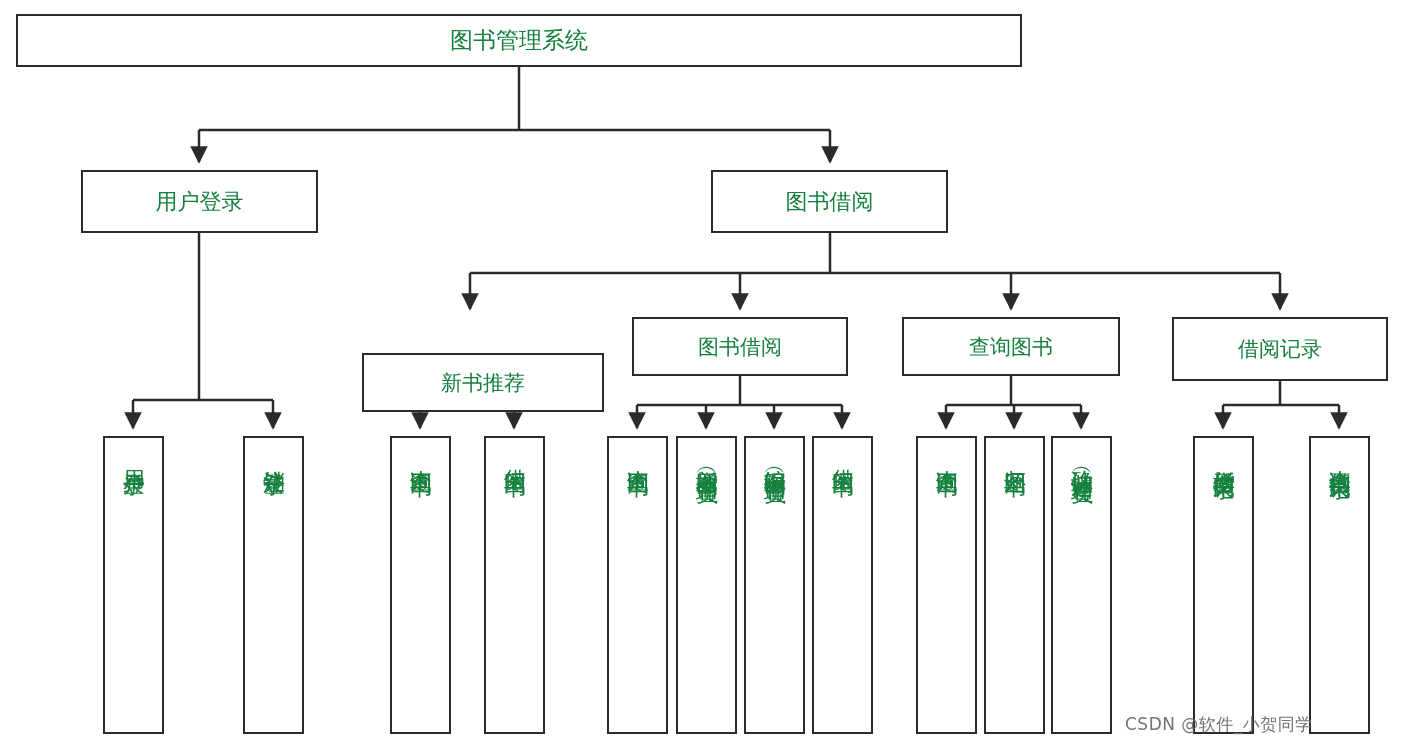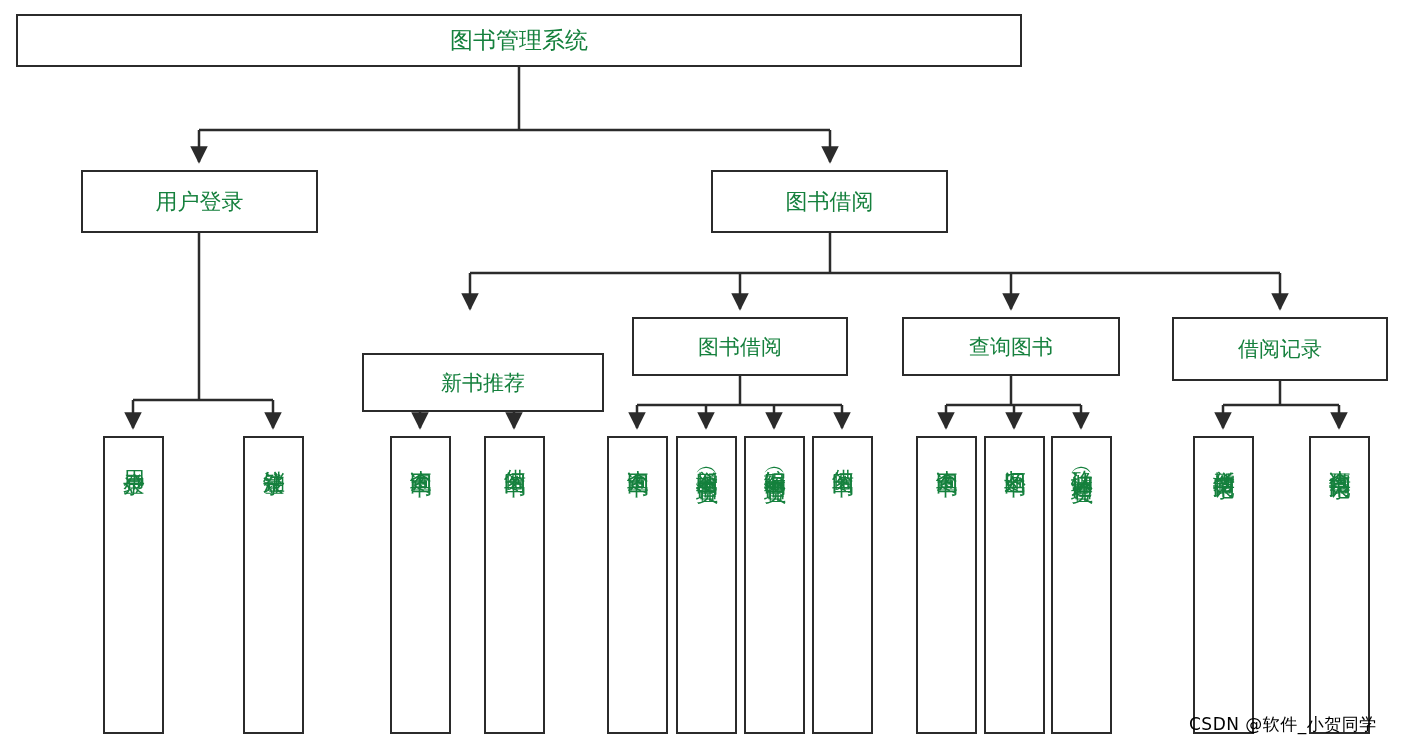--- a/index.html
+++ b/index.html
@@ -55,24 +55,24 @@
   }
   .vtext {
     writing-mode: vertical-rl;
     text-orientation: upright;
     letter-spacing: 2px;
     white-space: nowrap;
     display: block;
   }
   .watermark {
     position: absolute;
-    left: 1189px;
+    left: 1125px;
     top: 713px;
     font-size: 17px;
-    color: #000000;
+    color: #737373;
     letter-spacing: 0.5px;
     white-space: nowrap;
     user-select: none;
   }
 </style>
 </head>
 <body>
 
 <div id="canvas">
 

